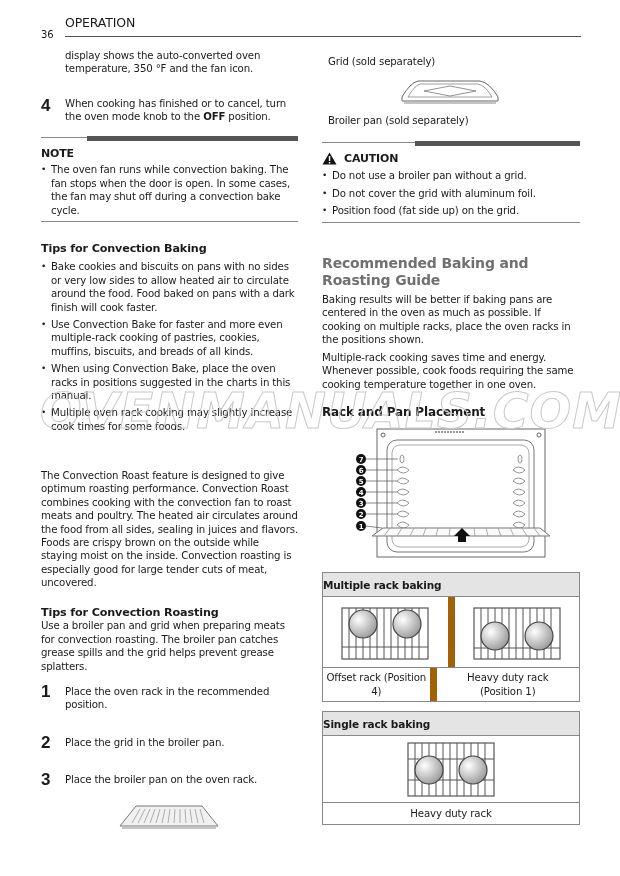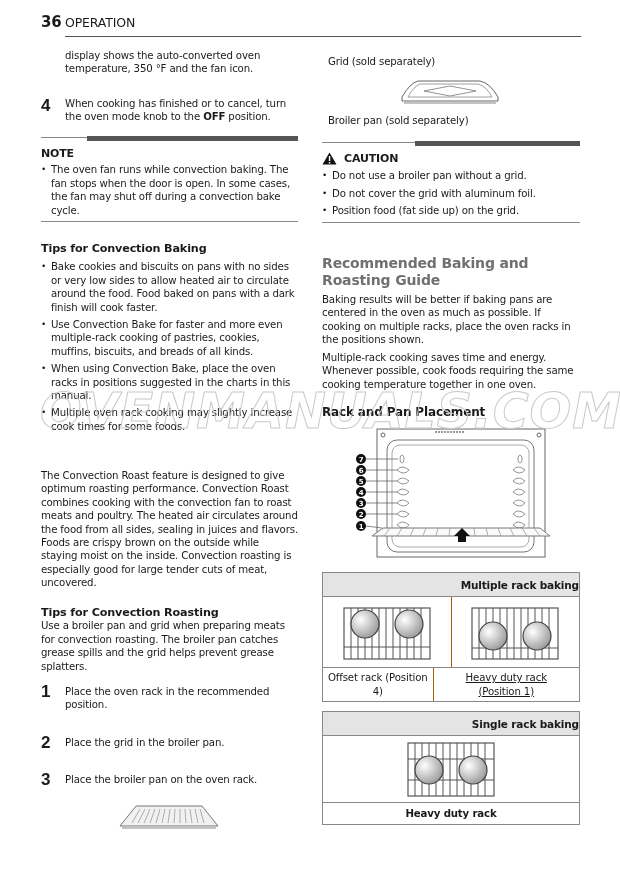--- a/index.html
+++ b/index.html
@@ -1,43 +1,43 @@
 <!DOCTYPE html>
 <html><head>
 <meta charset="utf-8">
 <style>
   * { box-sizing: border-box; margin: 0; padding: 0; }
   html, body { width: 620px; height: 876px; background: #fff; overflow: hidden; }
   body { font-family: "DejaVu Sans", sans-serif; color: #1a1a1a; position: relative; font-size: 10.2px; line-height: 13.4px; letter-spacing: -0.15px; }
   .abs { position: absolute; }
   .header { left: 41px; top: 16px; width: 540px; height: 22px; }
-  .header .num { position:absolute; left:0; top:0; font-weight: bold; font-size: 15px; }
+  .header .num { position:absolute; left:0; top:12px; font-weight: normal; font-size: 10px; }
   .header .sect { position:absolute; left:24px; top:0; font-size: 12.5px; }
   .header .rule { position:absolute; left:24px; right:0; top:20px; height:1px; background:#555; }
   .col-l { left: 41px; width: 257px; }
   .col-r { left: 322px; width: 258px; }
   p { margin: 0; }
   .step { display:flex; }
   .step .n { width: 24px; font-weight: bold; font-size: 17px; line-height: 18px; font-family: "Liberation Sans", sans-serif; }
   .step .t { flex:1; }
   .boxhead { position:relative; height: 8px; }
   .boxhead .thin { position:absolute; left:0; top:0; width:100%; height:1px; background:#888; }
   .boxhead .thick { position:absolute; right:0; top:-1px; height:5px; background:#555; }
   .box-title { font-weight: bold; font-size: 11px; margin-top: 2px; }
   ul.bul { list-style:none; }
   ul.bul li { position:relative; padding-left: 10px; margin-bottom: 4px; }
   ul.bul li::before { content: "•"; position:absolute; left:0; top:0; font-size: 9px; }
   .endrule { height: 1px; background:#888; }
   h3 { font-size: 11.2px; font-weight: bold; margin: 0; }
   h2 { font-size: 14px; line-height: 16.5px; font-weight: bold; color:#707070; }
   .tbl { border: 1px solid #888; width: 258px; }
-  .tbl .th { background:#e4e4e4; text-align:right; font-weight:bold; font-size: 10.5px; height: 24px; line-height: 24px; border-bottom:1px solid #888; }
+  .tbl .th { background:#e4e4e4; text-align:left; font-weight:bold; font-size: 10.5px; height: 24px; line-height: 24px; border-bottom:1px solid #888; }
   .tbl .row { display:flex; }
   .tbl .cell { flex:1; text-align:center; display:flex; align-items:center; justify-content:center; }
-  .tbl .cell + .cell { border-left:1px solid #a16207;text-decoration:underline; }
+  .tbl .cell + .cell { border-left:7px solid #a16207; }
   .tbl .caps { border-top:1px solid #888; }
   .watermark { left: 40px; top: 405px; width: 560px; font-family: "DejaVu Sans", sans-serif; font-weight: bold; font-size: 49px; letter-spacing: 1px; color: transparent; -webkit-text-stroke: 1px #c9c9c9; pointer-events: none; white-space: nowrap; font-style: italic; }
 </style>
 </head>
 <body>
 
 <div class="abs header">
   <span class="num">36</span>
   <span class="sect">OPERATION</span>
   <div class="rule"></div>
@@ -263,18 +263,18 @@
         <rect x="1" y="3" width="86" height="53" fill="none" stroke="#555" stroke-width="1.2"></rect>
         <g stroke="#555" stroke-width="1">
             <path d="M8 3V56M15 3V56M22 3V56M29 3V56M36 3V56M43 3V56M50 3V56M57 3V56M64 3V56M71 3V56M78 3V56"></path>
             <path d="M1 19H87M1 40H87"></path>
           </g>
         <circle cx="22" cy="30" r="14" fill="url(#pg)" stroke="#444" stroke-width="1.2"></circle>
         <circle cx="66" cy="30" r="14" fill="url(#pg)" stroke="#444" stroke-width="1.2"></circle>
       </svg>
     </div>
   </div>
-  <div class="row caps" style="height:22px;font-weight:bold;">
+  <div class="row caps" style="height:22px;">
     <div class="cell">Heavy duty rack</div>
   </div>
 </div>
 
 <div class="abs watermark">OVENMANUALS.COM</div>
 
 </body></html>

